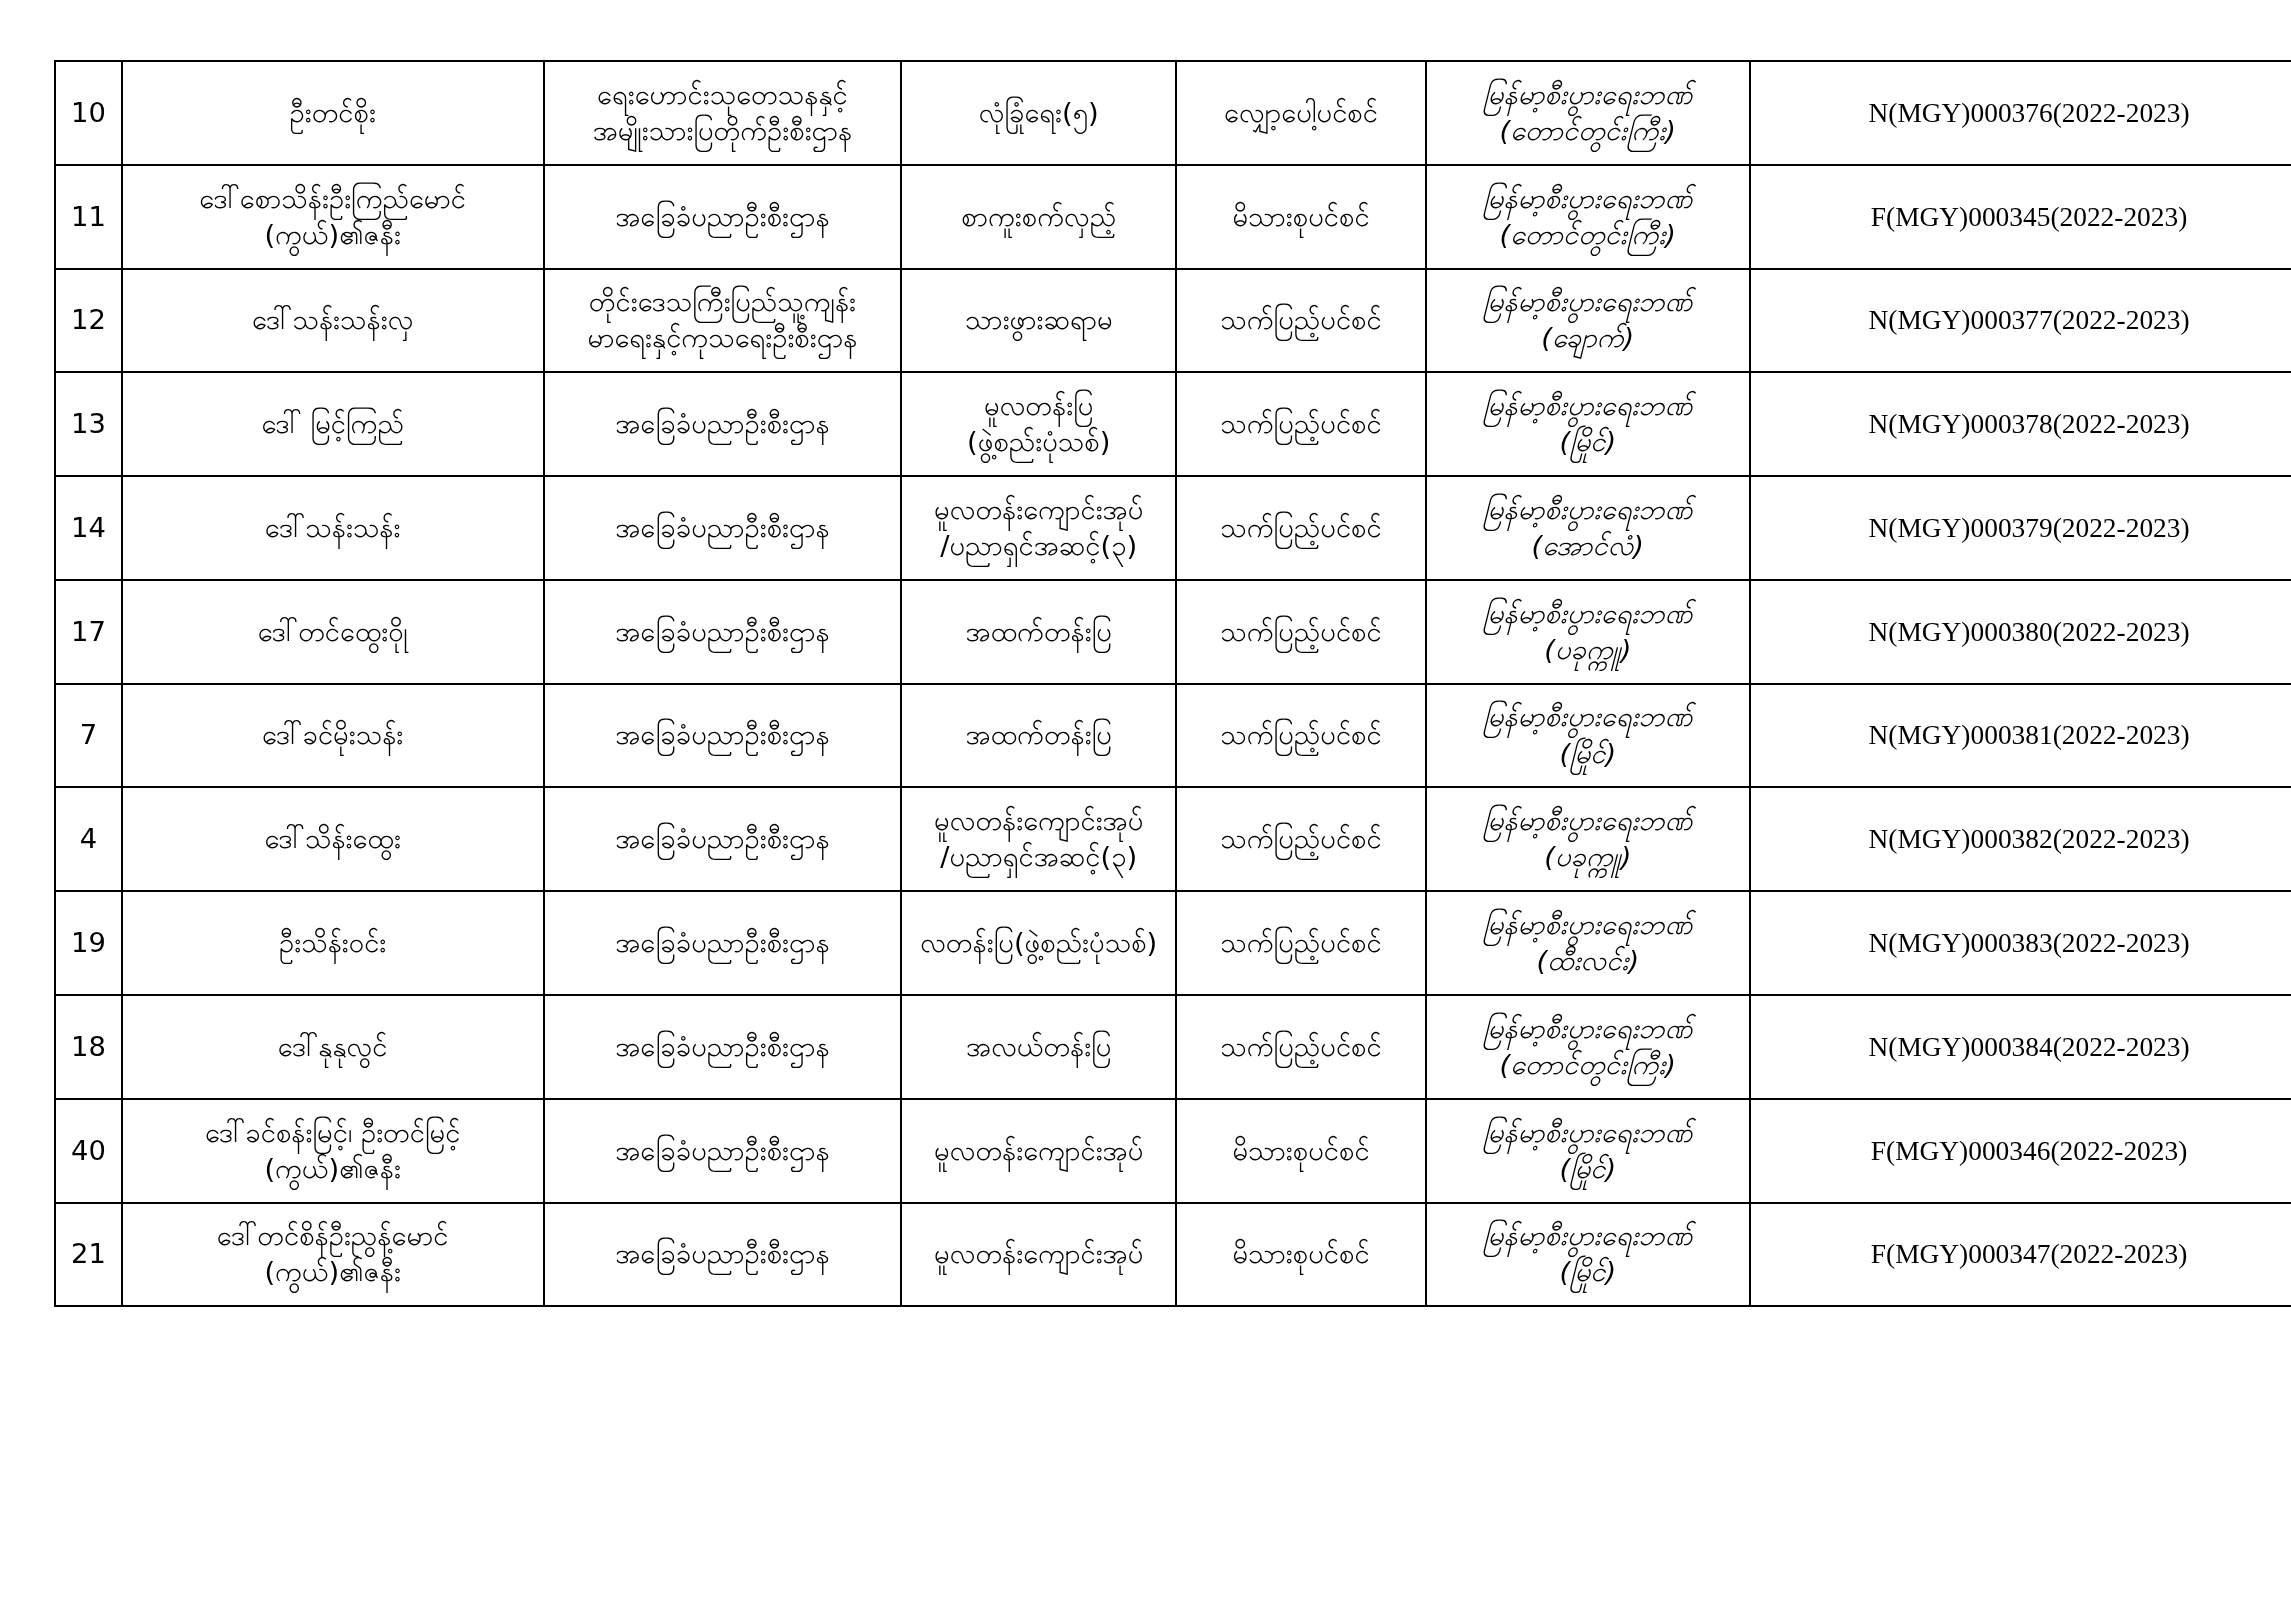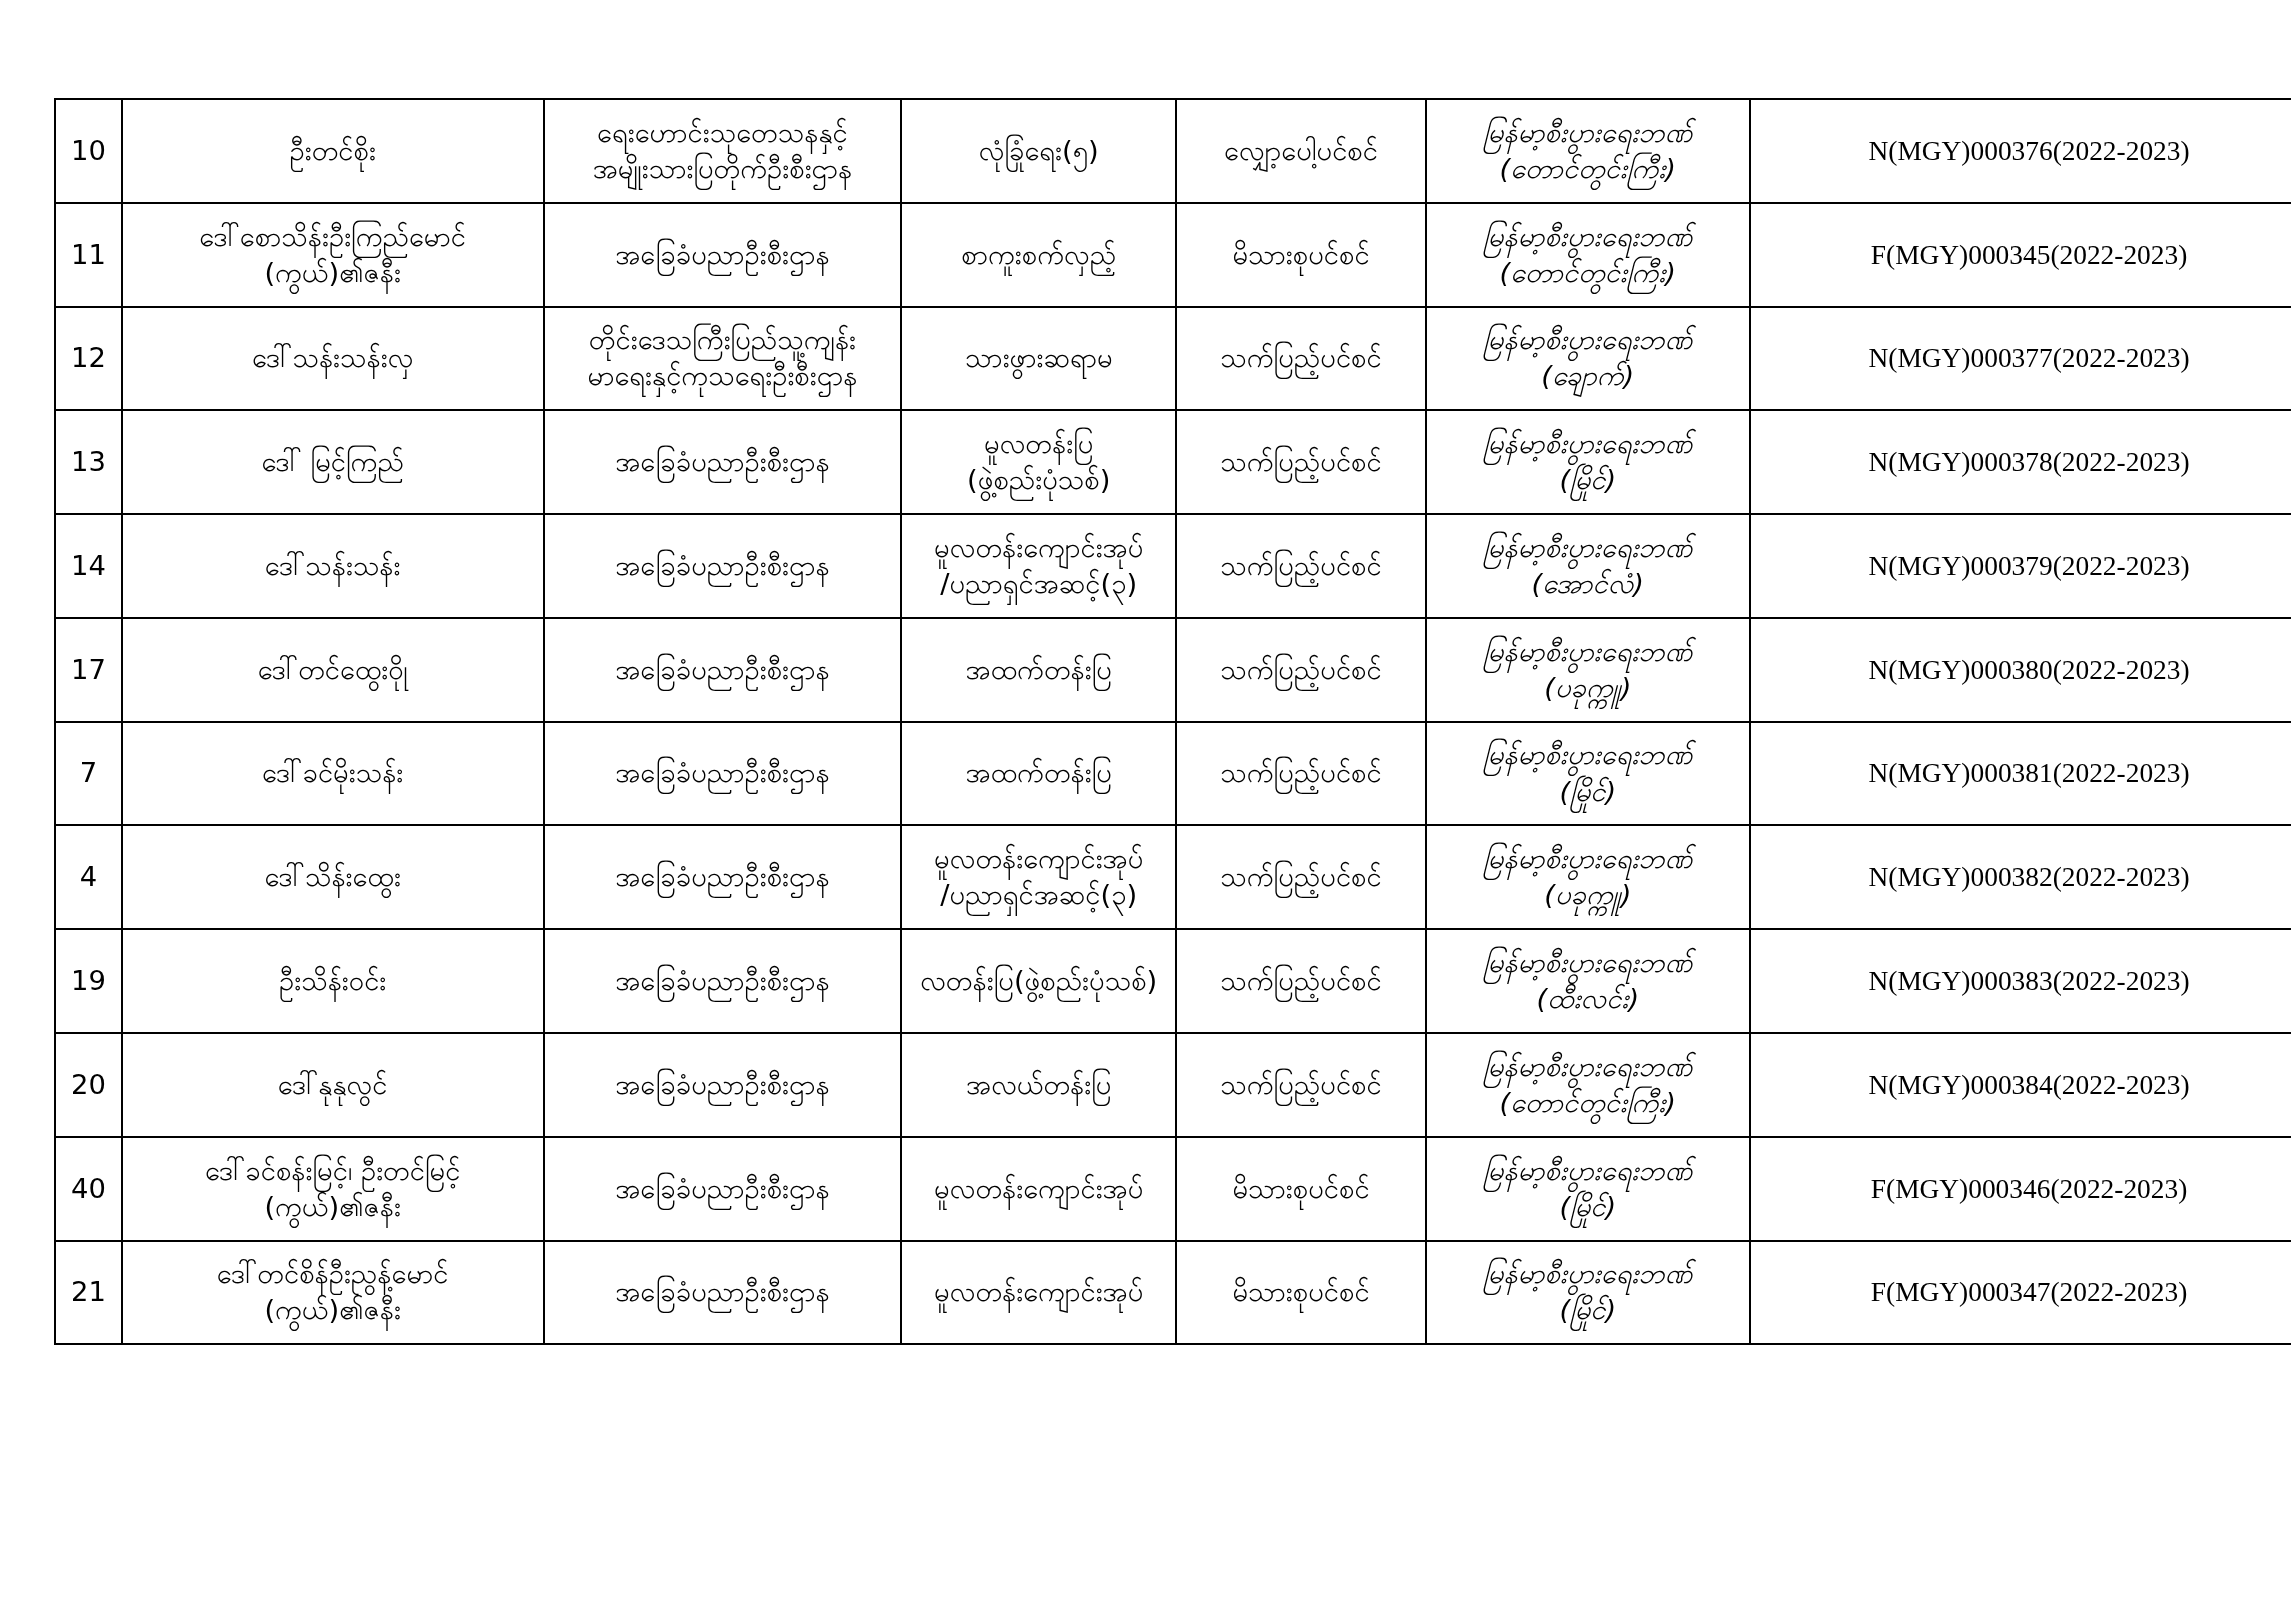--- a/index.html
+++ b/index.html
@@ -12,21 +12,21 @@
     height: 1621px;
     font-family: "DejaVu Sans", sans-serif;
     color: #000000;
     overflow: hidden;
   }
   .page {
     position: relative;
     width: 2292px;
     height: 1621px;
     box-sizing: border-box;
-    padding: 98px 54px 0 54px;
+    padding: 60px 54px 0 54px;
   }
   table.data-table {
     width: 2184px;
     border-collapse: collapse;
     table-layout: fixed;
   }
   table.data-table td {
     border: 2.9px solid #000000;
     padding: 5.9px 3.9px;
     text-align: center;
@@ -243,21 +243,21 @@
           <td class="c-type">
             <span class="line mm">သက်ပြည့်ပင်စင်</span>
           </td>
           <td class="c-bank">
             <span class="line mm">မြန်မာ့စီးပွားရေးဘဏ်</span>
             <span class="line mm">(ထီးလင်း)</span>
           </td>
           <td class="c-acct">N(MGY)000383(2022-2023)</td>
         </tr>
         <tr class="row-tall">
-          <td class="c-no">20</td>
+          <td class="c-no">18</td>
           <td class="c-name">
             <span class="line mm">ဒေါ်နုနုလွင်</span>
           </td>
           <td class="c-dept">
             <span class="line mm">အခြေခံပညာဦးစီးဌာန</span>
           </td>
           <td class="c-post">
             <span class="line mm">အလယ်တန်းပြ</span>
           </td>
           <td class="c-type">

